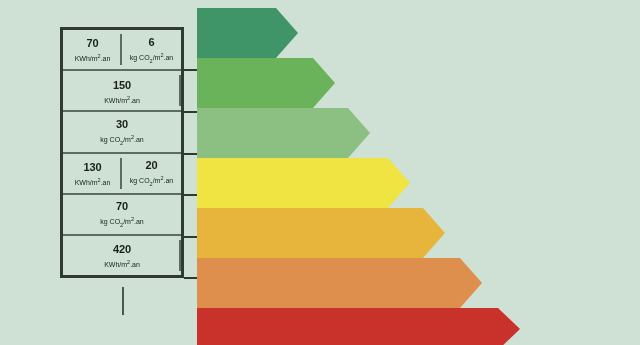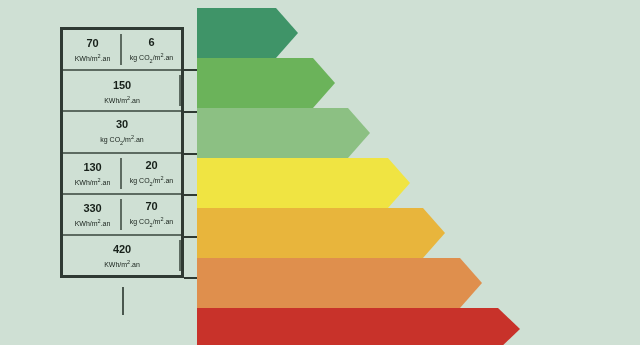--- a/index.html
+++ b/index.html
@@ -139,24 +139,20 @@
         <span class="cell-value">130</span>
         <span class="cell-unit"><span>KWh/m</span><sup>2</sup><span>.an</span></span>
       </div>
       <div class="cell co2-cell">
         <span class="cell-value">20</span>
         <span class="cell-unit"><span>kg CO</span><sub>2</sub><span>/m</span><sup>2</sup><span>.an</span></span>
       </div>
     </div>
 
     <div class="threshold-row">
-      <div class="cell energy-cell">
-        <span class="cell-value">330</span>
-        <span class="cell-unit"><span>KWh/m</span><sup>2</sup><span>.an</span></span>
-      </div>
       <div class="cell co2-cell">
         <span class="cell-value">70</span>
         <span class="cell-unit"><span>kg CO</span><sub>2</sub><span>/m</span><sup>2</sup><span>.an</span></span>
       </div>
     </div>
 
     <div class="threshold-row">
       <div class="cell energy-cell">
         <span class="cell-value">420</span>
         <span class="cell-unit"><span>KWh/m</span><sup>2</sup><span>.an</span></span>

